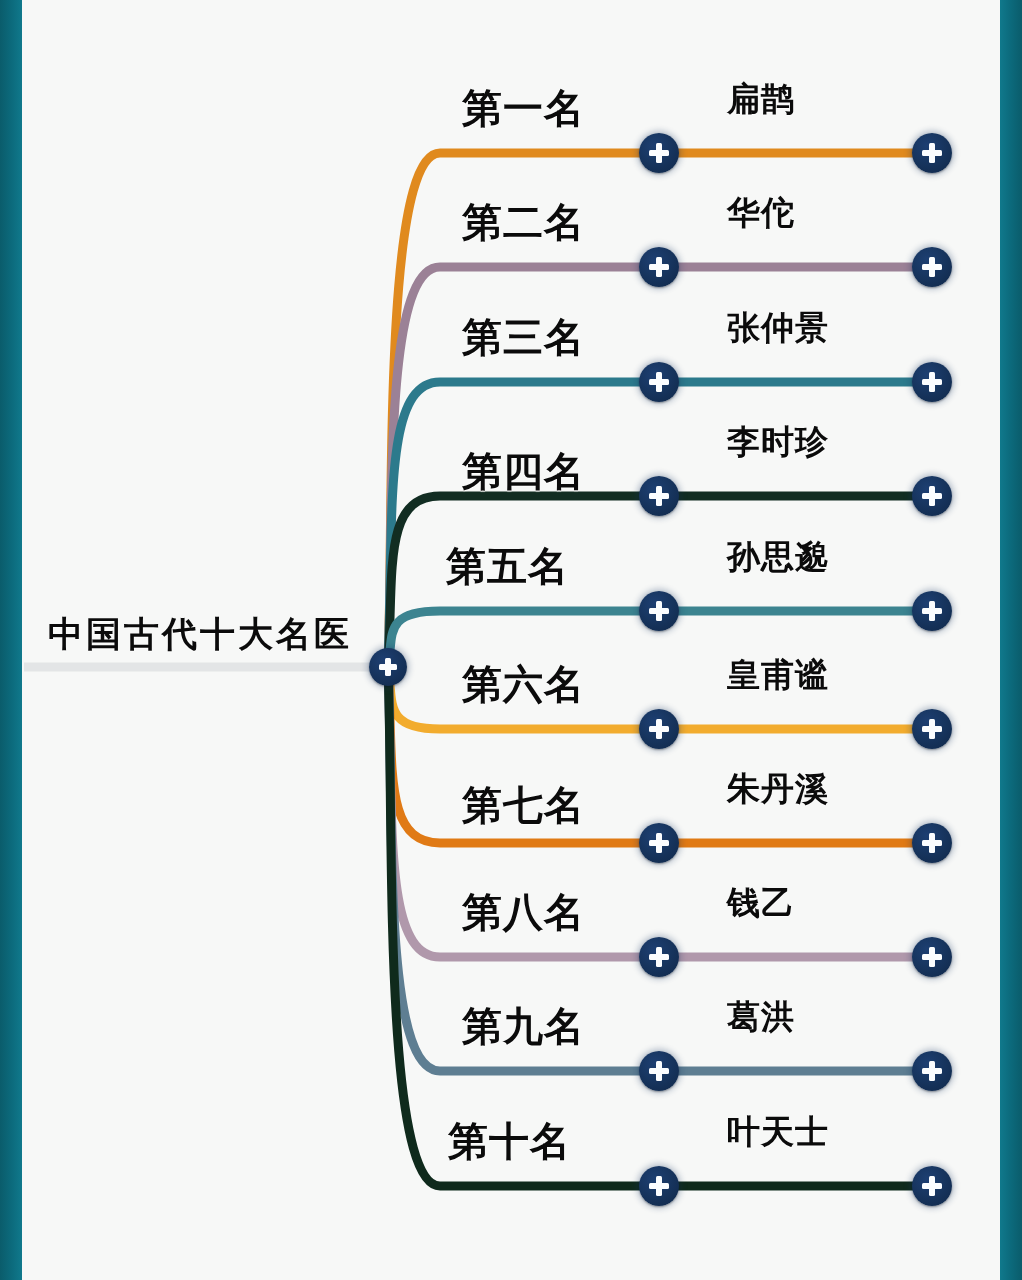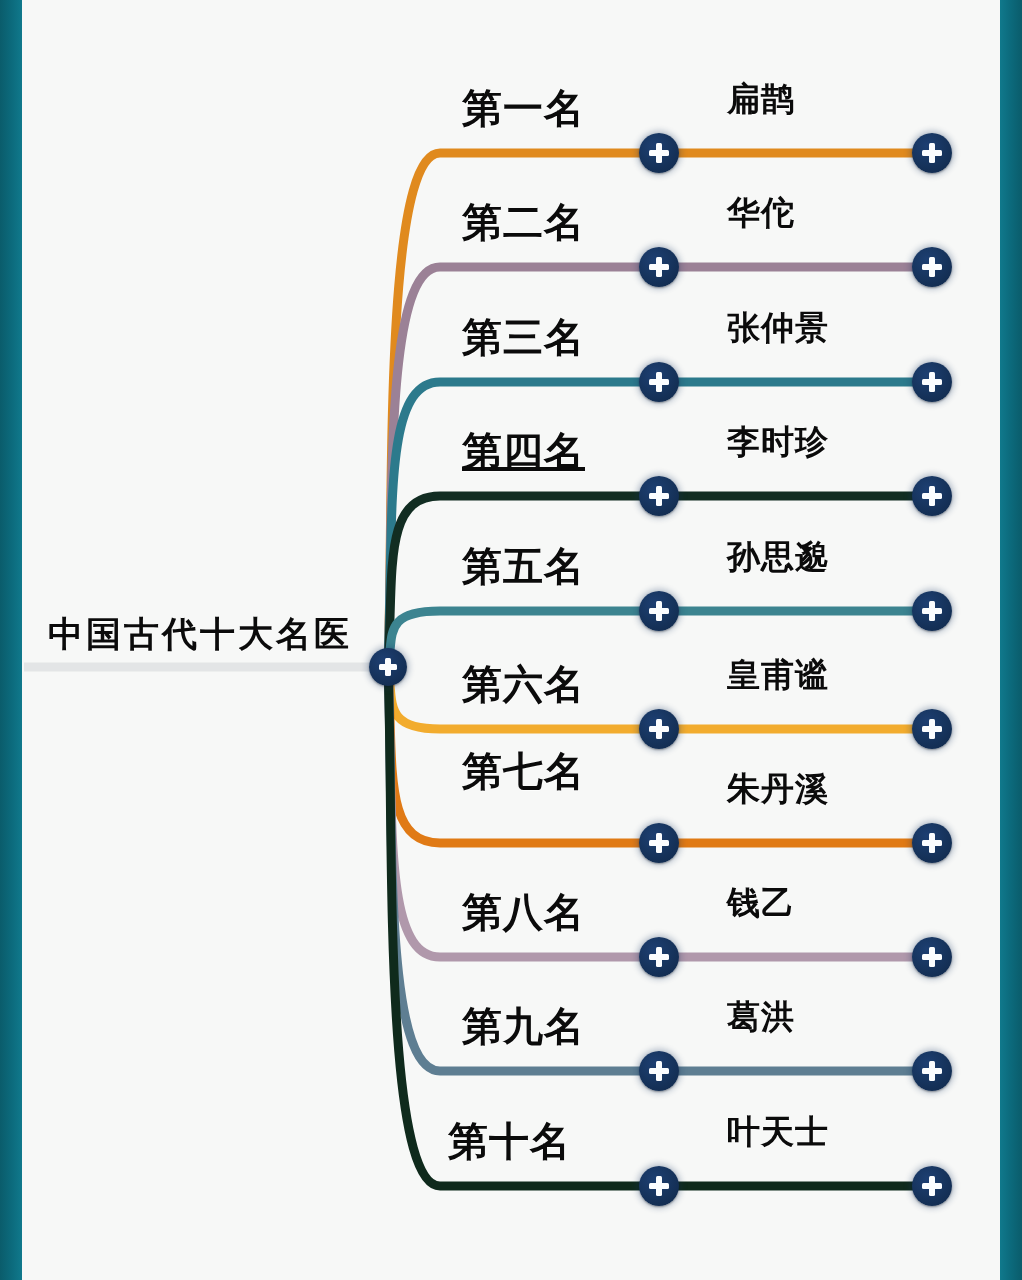--- a/index.html
+++ b/index.html
@@ -89,27 +89,27 @@
     </svg>
 
   <div id="labels">
       <div class="root-label" style="left: 48px; top: 611px;">中国古代十大名医</div>
       <div class="rank-label" style="left: 462px; top: 81px;">第一名</div>
       <div class="name-label" style="left: 727px; top: 77px;">扁鹊</div>
       <div class="rank-label" style="left: 462px; top: 195px;">第二名</div>
       <div class="name-label" style="left: 727px; top: 191px;">华佗</div>
       <div class="rank-label" style="left: 462px; top: 310px;">第三名</div>
       <div class="name-label" style="left: 727px; top: 306px;">张仲景</div>
-      <div class="rank-label" style="left: 462px; top: 424px; text-decoration: underline;">第四名</div>
+      <div class="rank-label" style="left: 462px; top: 444px;">第四名</div>
       <div class="name-label" style="left: 727px; top: 420px;">李时珍</div>
-      <div class="rank-label" style="left: 462px; top: 539px;">第五名</div>
+      <div class="rank-label" style="left: 446px; top: 539px;">第五名</div>
       <div class="name-label" style="left: 727px; top: 535px;">孙思邈</div>
       <div class="rank-label" style="left: 462px; top: 657px;">第六名</div>
       <div class="name-label" style="left: 727px; top: 653px;">皇甫谧</div>
-      <div class="rank-label" style="left: 462px; top: 744px;">第七名</div>
+      <div class="rank-label" style="left: 462px; top: 778px;">第七名</div>
       <div class="name-label" style="left: 727px; top: 767px; font-family: Liberation Serif, serif;">朱丹溪</div>
       <div class="rank-label" style="left: 462px; top: 885px;">第八名</div>
       <div class="name-label" style="left: 727px; top: 881px;">钱乙</div>
       <div class="rank-label" style="left: 462px; top: 999px;">第九名</div>
       <div class="name-label" style="left: 727px; top: 995px;">葛洪</div>
       <div class="rank-label" style="left: 448px; top: 1114px;">第十名</div>
       <div class="name-label" style="left: 727px; top: 1110px;">叶天士</div>
     </div>
   <div id="nodes">
       <div class="node hub" style="left: 388px; top: 667px;"></div>

